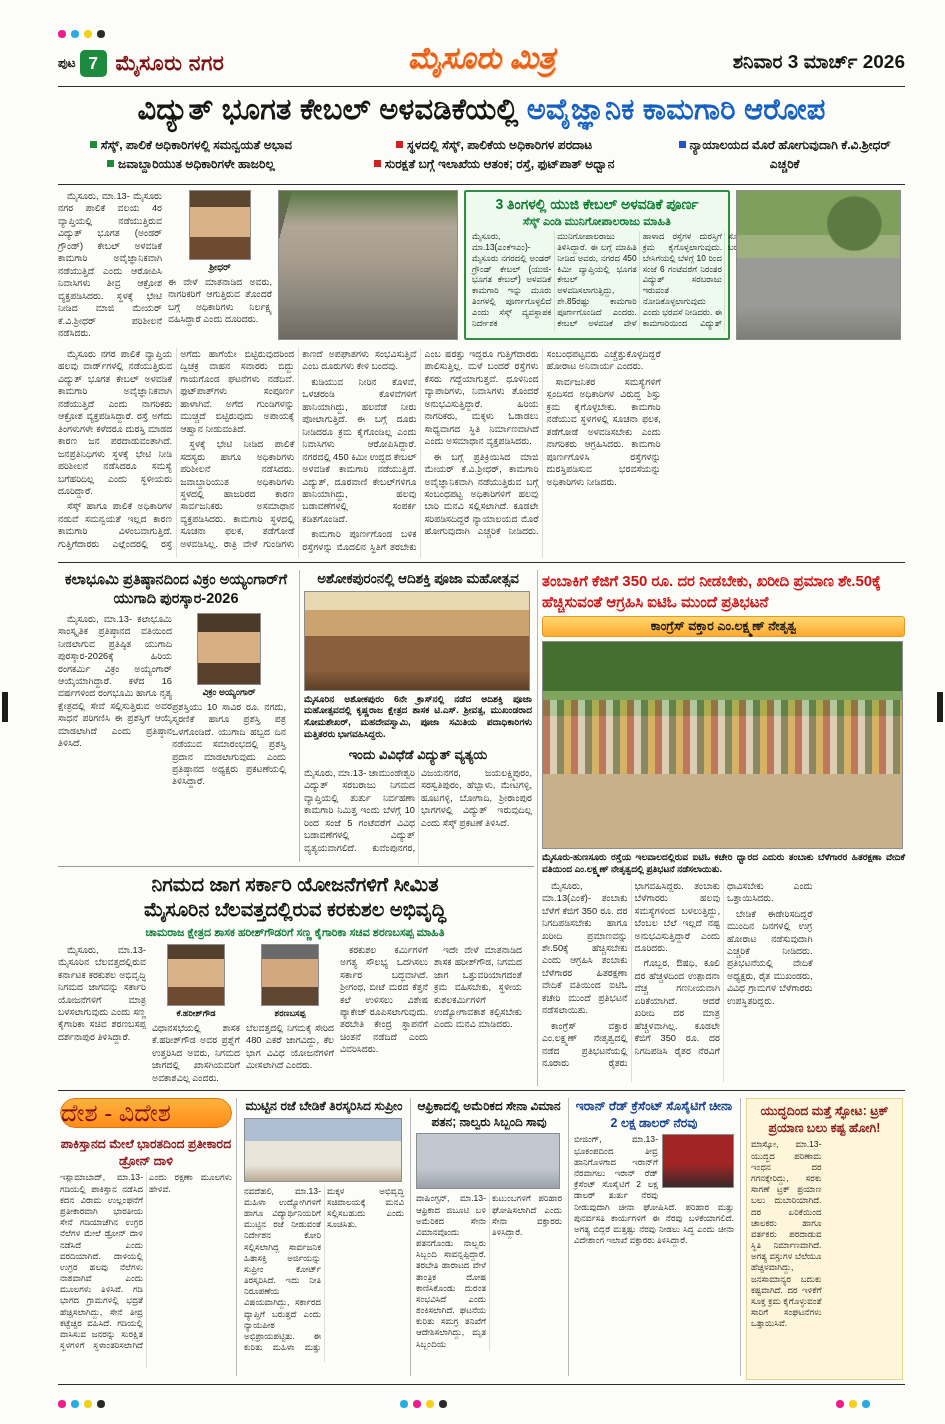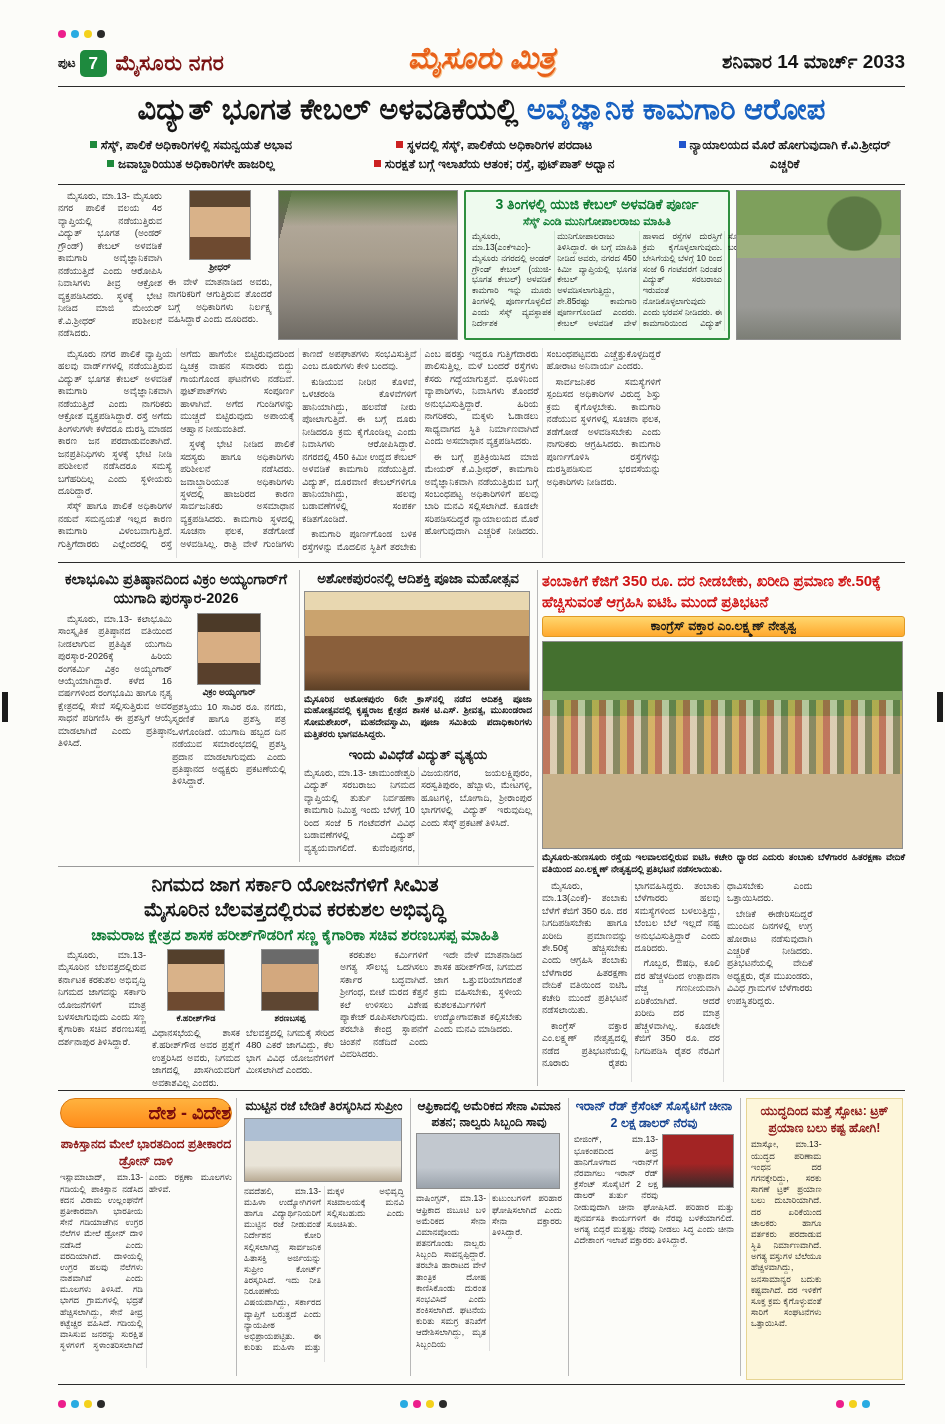--- a/index.html
+++ b/index.html
@@ -43,24 +43,24 @@
   .greenbox{border:2px solid #2f8f3f;background:#eefaee;padding:4px 6px;border-radius:2px}
   .greenbox .t{font-size:14px;font-weight:bold;color:#0c7a2e;text-align:center;line-height:1.2;margin-bottom:2px}
   .greenbox .s{font-size:11px;font-weight:bold;color:#0c7a2e;text-align:center;margin-bottom:3px}
   .greenbox .b{font-size:8.4px;line-height:1.3;text-align:justify;height:100px}
 
   .h2a{font-size:14.5px;font-weight:bold;text-align:center;line-height:1.3}
   .h2red{font-size:15px;font-weight:bold;color:#d01414;line-height:1.4}
   .oband{background:linear-gradient(180deg,#ffd76e,#ffa92e);border:1px solid #e09a25;border-radius:3px;
          font-size:12.5px;font-weight:bold;text-align:center;color:#161616;padding:2px 8px;margin:4px 0}
   .h3big{font-size:19.5px;font-weight:bold;text-align:center;line-height:1.3}
-  .subgreen{font-size:15px;font-weight:bold;color:#0e7a33;text-align:center;margin:3px 0 5px}
+  .subgreen{font-size:11px;font-weight:bold;color:#0e7a33;text-align:center;margin:3px 0 5px}
 
   .badge{background:linear-gradient(180deg,#ffb23e,#ff8c1a);border:1px solid #d97710;border-radius:16px;
-         color:#7a0c0c;font-size:18px;font-weight:bold;text-align:right;line-height:28px}
+         color:#7a0c0c;font-size:24px;font-weight:normal;text-align:left;line-height:28px}
   .wtitle{font-size:12.4px;font-weight:bold;line-height:1.35;margin-bottom:3px;text-align:center}
   .maroon{color:#8a1515}
   .navy{color:#14418f}
   .creampanel{background:#fdf6da;border:1px solid #e6d493;padding:4px}
 </style>
 </head>
 <body>
 
 <div class="page">
 
@@ -70,21 +70,21 @@
   <div class="regmark" style="left:2px;top:692px;width:6px;height:30px"></div>
   <div class="regmark" style="left:937px;top:692px;width:6px;height:30px"></div>
 
   <div class="abs" style="left:58px;top:44px;width:847px;height:38px">
     <div style="display:flex;align-items:center;height:100%">
       <span class="pg-label">ಪುಟ</span>
       <span class="pg-num">7</span>
       <span class="section-title">ಮೈಸೂರು ನಗರ</span>
     </div>
     <div class="masthead">ಮೈಸೂರು ಮಿತ್ರ</div>
-    <div class="date">ಶನಿವಾರ 14 ಮಾರ್ಚ್ 2033</div>
+    <div class="date">ಶನಿವಾರ 3 ಮಾರ್ಚ್ 2026</div>
   </div>
   <div class="hrule" style="left:58px;top:86px;width:847px"></div>
 
   <div class="abs kickrow" style="left:58px;top:136px;width:847px;height:46px">
     <div class="kick" style="flex:1.05">
       <div><span class="sq" style="background:#1f8a3c"></span><span>ಸೆಸ್ಕ್, ಪಾಲಿಕೆ ಅಧಿಕಾರಿಗಳಲ್ಲಿ ಸಮನ್ವಯತೆ ಅಭಾವ</span></div>
       <div><span class="sq" style="background:#1f8a3c"></span><span>ಜವಾಬ್ದಾರಿಯುತ ಅಧಿಕಾರಿಗಳೇ ಹಾಜರಿಲ್ಲ</span></div>
     </div>
     <div class="kick" style="flex:1.25">
       <div><span class="sq" style="background:#cc2222"></span><span>ಸ್ಥಳದಲ್ಲಿ ಸೆಸ್ಕ್, ಪಾಲಿಕೆಯ ಅಧಿಕಾರಿಗಳ ಪರದಾಟ</span></div>

